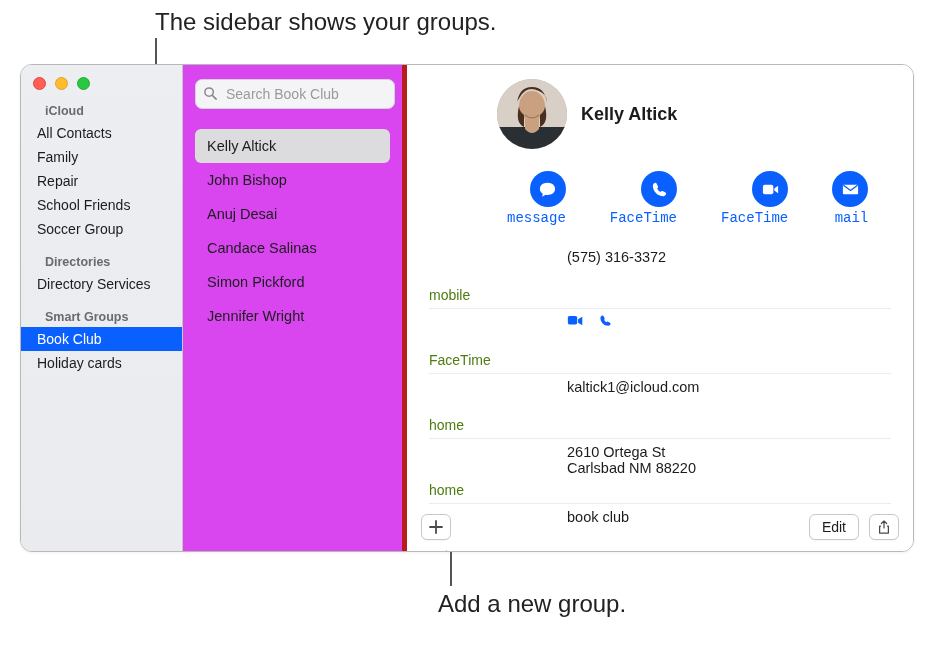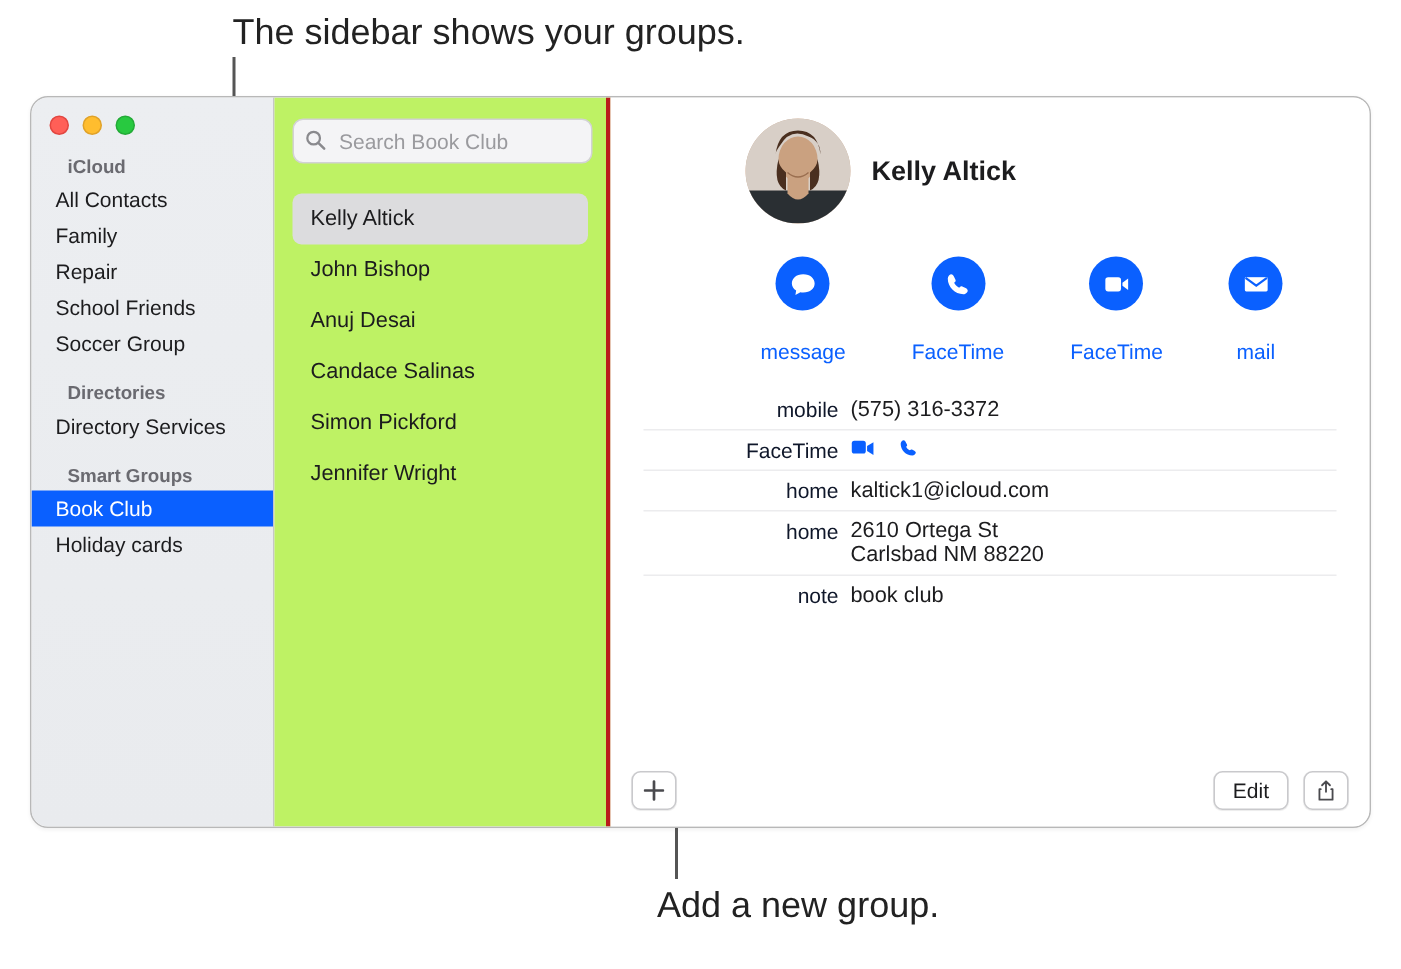--- a/index.html
+++ b/index.html
@@ -75,22 +75,22 @@
   }
   .side-item.selected {
     background: #0a60ff;
     color: #fff;
   }
   .side-section-gap { height: 10px; }
 
   
   .middle {
     width: 224px;
-    border-right: 3px solid #b91c1c;
-    background: #bef264;
+    border-right: 5px solid #b91c1c;
+    background: #d946ef;
     padding: 14px 12px 0 12px;
   }
   .search-wrap {
     position: relative;
     width: 200px;
   }
   .search-input {
     width: 100%;
     height: 30px;
     border: 1px solid #d2d2d4;
@@ -148,24 +148,25 @@
 
   .action-row {
     display: flex;
     gap: 44px;
     justify-content: flex-start;
     margin: 22px 0 18px 78px;
   }
   .action {
     display: flex;
     flex-direction: column;
-    align-items: center;
-    gap: 19px;
+    align-items: flex-end;
+    gap: 3px;
     color: #0a60ff;
     font-size: 14px;
+    font-family: Liberation Mono, monospace;
   }
   .action-circle {
     width: 36px; height: 36px;
     border-radius: 50%;
     background: #0a60ff;
     display: flex;
     align-items: center;
     justify-content: center;
   }
   .action-circle svg { width: 19px; height: 19px; }
@@ -177,24 +178,25 @@
   .field-row {
     display: flex;
     align-items: flex-start;
     gap: 8px;
     padding: 5px 0 5px 0;
     border-top: 0.5px solid #ececee;
   }
   .field-row:first-child { border-top: none; }
   .field-label {
     flex: 0 0 130px;
-    text-align: right;
-    color: #0f172a;
+    text-align: left;
+    color: #4d7c0f;
     font-size: 14px;
     padding-top: 0;
+    margin-top: 38px;
   }
   .field-value {
     flex: 1;
     font-size: 14.5px;
     color: #1c1c1e;
   }
   .field-value.icons {
     display: flex;
     gap: 13px;
     align-items: center;

